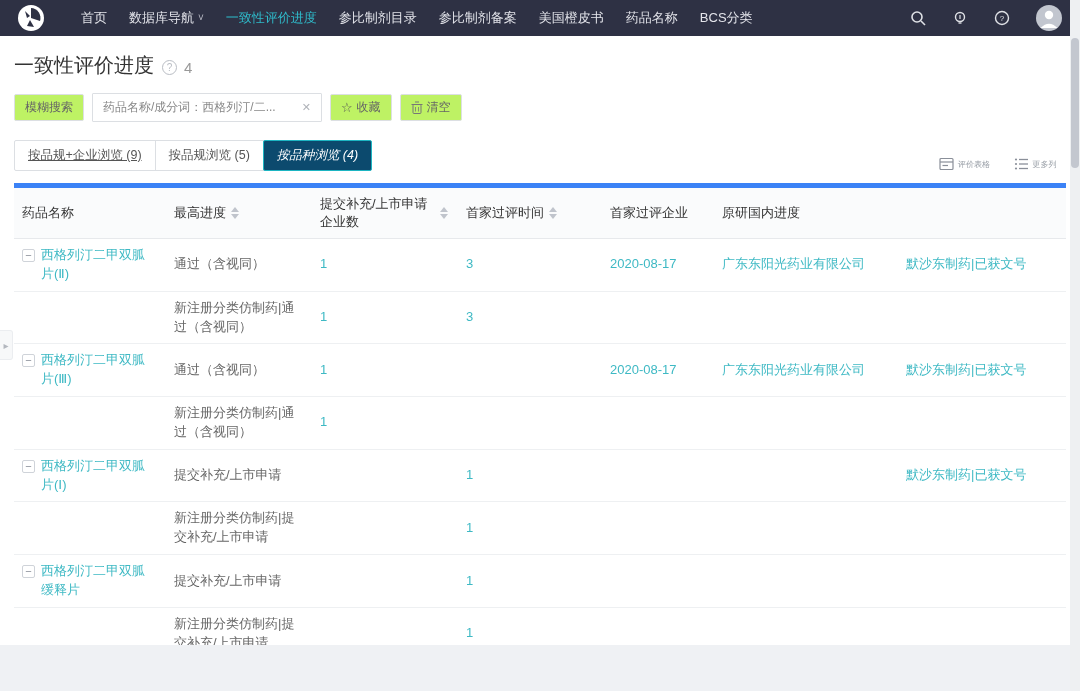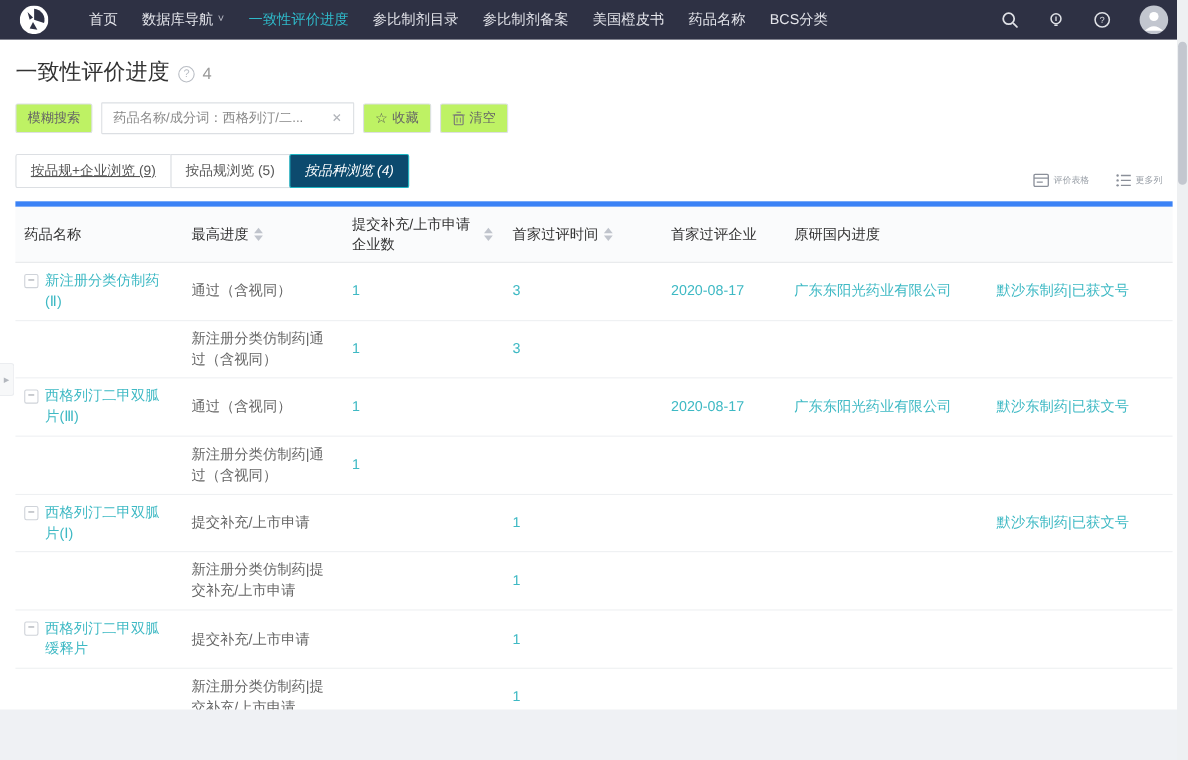--- a/index.html
+++ b/index.html
@@ -233,21 +233,21 @@
             <i class="down"></i>
           </span>
       </div>
       <div class="th">首家过评企业</div>
       <div class="th">原研国内进度</div>
     </div>
 
     <div class="tr">
       <div class="td name-cell">
         <span class="toggle">−</span>
-        <a class="link">新注册分类仿制药(Ⅱ)</a>
+        <a class="link">西格列汀二甲双胍片(Ⅱ)</a>
       </div>
       <div class="td">通过（含视同）</div>
       <div class="td"><a class="link">1</a></div>
       <div class="td"><a class="link">3</a></div>
       <div class="td"><a class="link">2020-08-17</a></div>
       <div class="td"><a class="link">广东东阳光药业有限公司</a></div>
       <div class="td"><a class="link">默沙东制药|已获文号</a></div>
     </div>
 
     <div class="tr">

